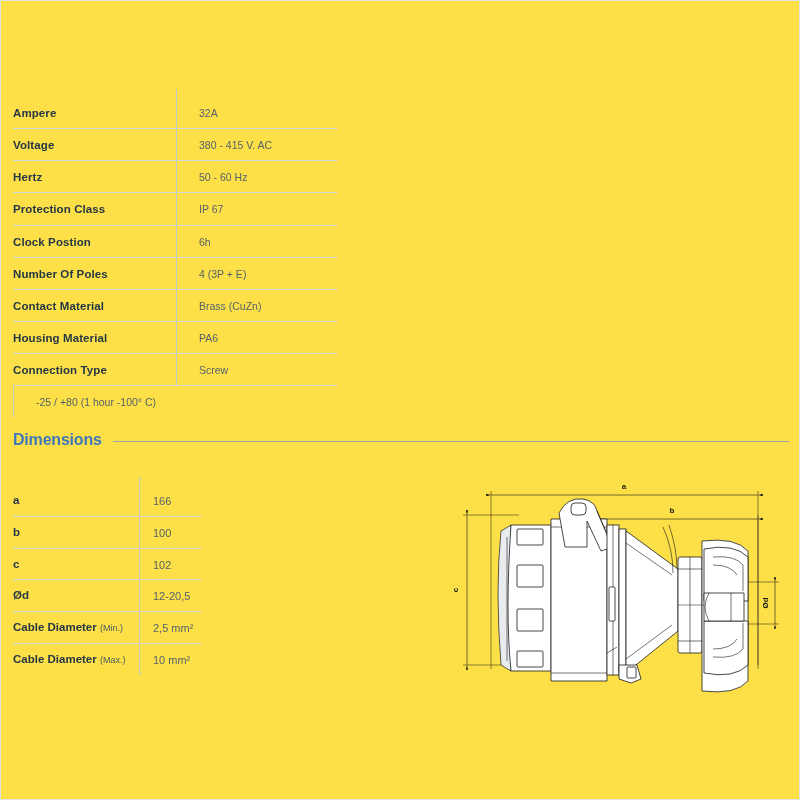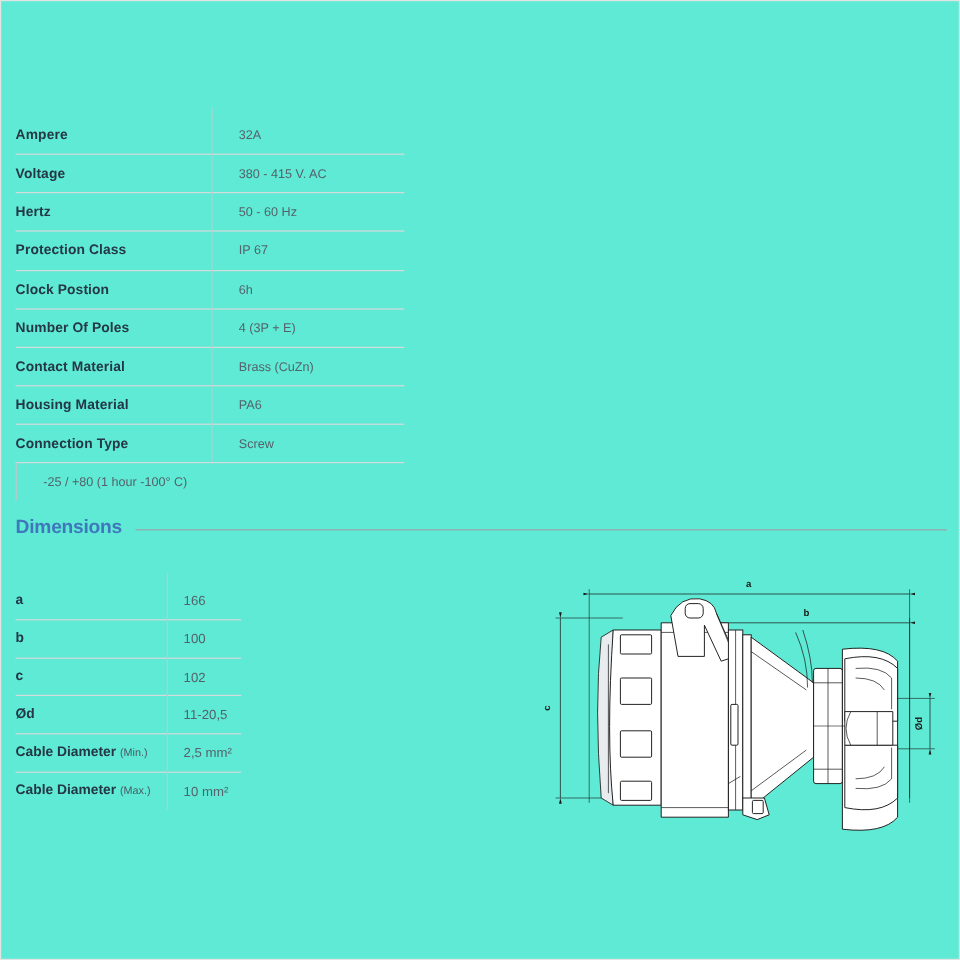--- a/index.html
+++ b/index.html
@@ -14,21 +14,21 @@
     font-family: "Liberation Sans", sans-serif;
     color: #2b3a45;
     overflow: hidden;
   }
   .page {
     position: absolute;
     left: 0; top: 0;
     width: 800px; height: 800px;
     border: 1px solid #e3e3e3;
     box-sizing: border-box;
-    background: #5eead4;
+    background: #fde047;
   }
 
   
   .spec-table {
     position: absolute;
     left: 12px;
     top: 96px;
     width: 324px;
   }
   .spec-row {
@@ -288,21 +288,21 @@
       </div>
       <div class="dim-divider"></div>
       <div class="dim-value">102</div>
     </div>
 
     <div class="dim-row">
       <div class="dim-label">
         <span>Ød</span>
       </div>
       <div class="dim-divider"></div>
-      <div class="dim-value">11-20,5</div>
+      <div class="dim-value">12-20,5</div>
     </div>
 
     <div class="dim-row">
       <div class="dim-label">
         <span>Cable Diameter</span>
         <span class="dim-qual">(Min.)</span>
       </div>
       <div class="dim-divider"></div>
       <div class="dim-value">2,5 mm²</div>
     </div>

